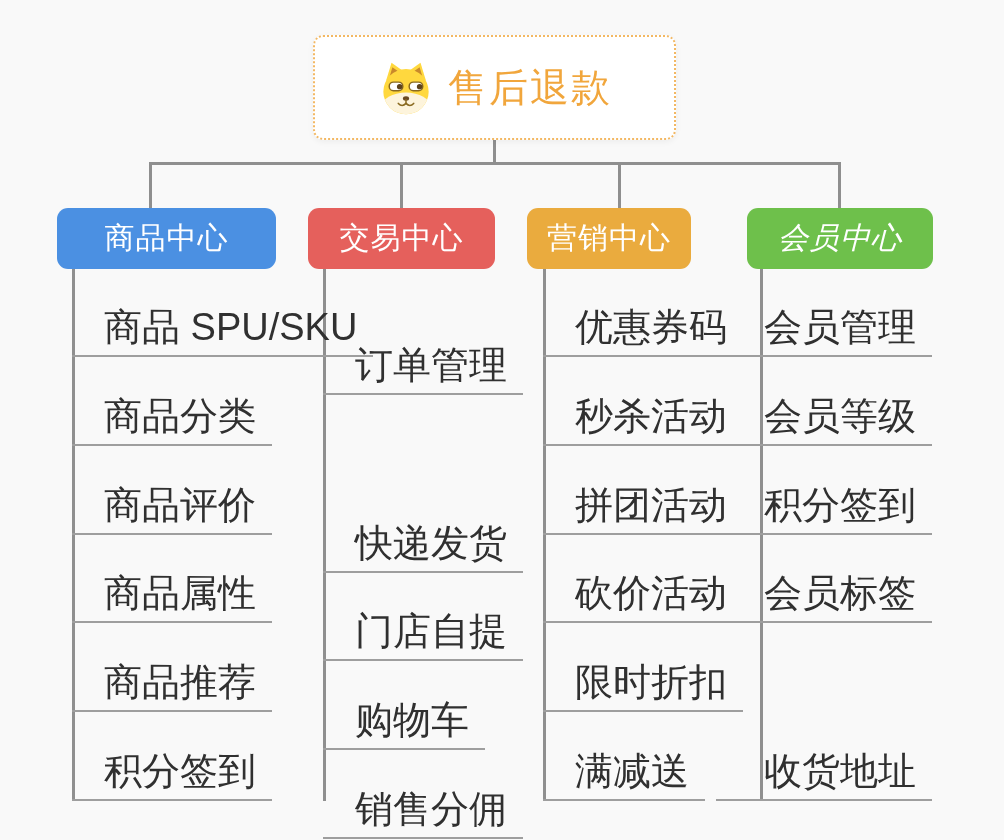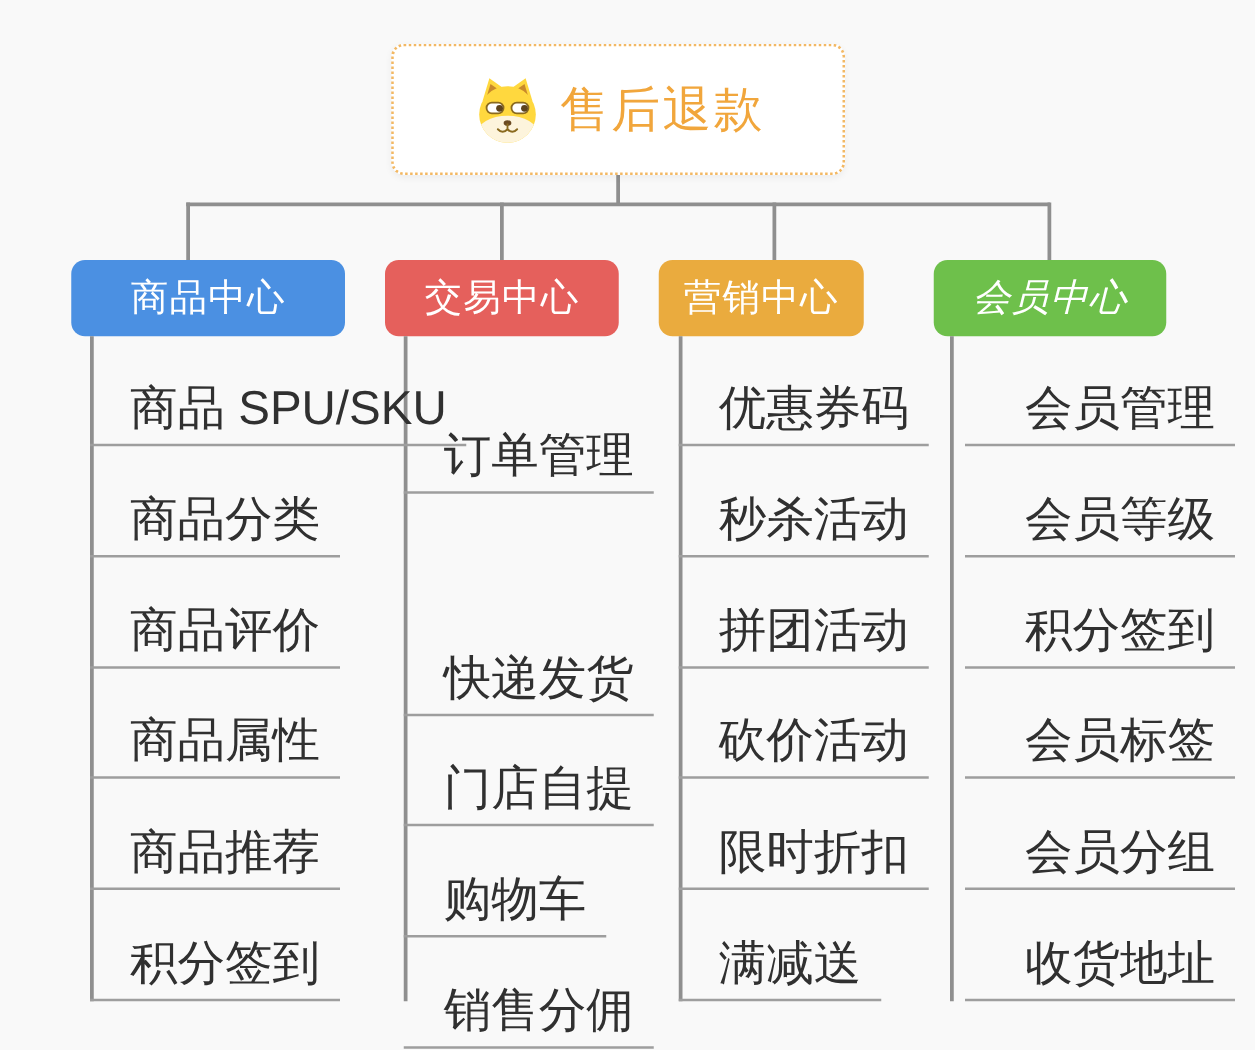--- a/index.html
+++ b/index.html
@@ -64,21 +64,21 @@
     font-size:38px;
     line-height:37px;
     color:#303030;
     padding:0 16px 9px 32px;
     border-bottom:2px solid #9e9e9e;
     white-space:nowrap;
   }
   .leaf.c0{left:72px;}
   .leaf.c1{left:323px;margin-top:38px;}
   .leaf.c2{left:543px;}
-  .leaf.c3{left:772px;padding-left:48px;}
+  .leaf.c3{left:716px;padding-left:48px;}
   .leaf.r0{top:309px;}
   .leaf.r1{top:398px;}
   .leaf.r2{top:487px;}
   .leaf.r3{top:575px;}
   .leaf.r4{top:664px;}
   .leaf.r5{top:753px;}
 </style>
 </head>
 <body>
 
@@ -144,16 +144,15 @@
   <div class="leaf c2 r1">秒杀活动</div>
   <div class="leaf c2 r2">拼团活动</div>
   <div class="leaf c2 r3">砍价活动</div>
   <div class="leaf c2 r4">限时折扣</div>
   <div class="leaf c2 r5">满减送</div>
 
   <div class="leaf c3 r0">会员管理</div>
   <div class="leaf c3 r1">会员等级</div>
   <div class="leaf c3 r2">积分签到</div>
   <div class="leaf c3 r3">会员标签</div>
-  <div class="leaf c3 r4">会员分组</div>
   <div class="leaf c3 r5">收货地址</div>
 
 </div>
 
 </body></html>

